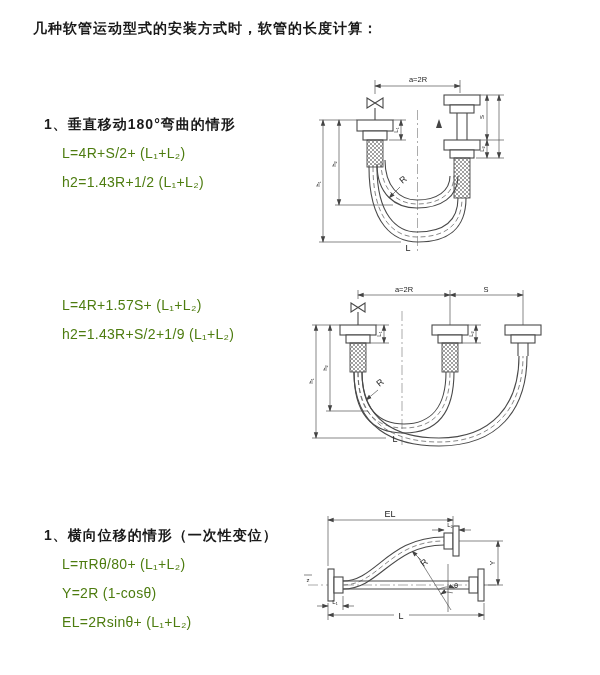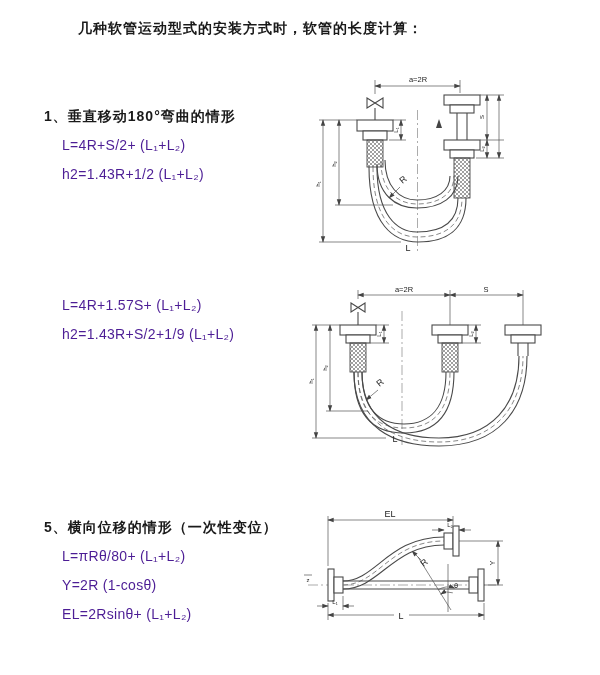--- a/index.html
+++ b/index.html
@@ -3,28 +3,28 @@
 <meta charset="utf-8">
 <style>
   html,body{margin:0;padding:0;}
   body{
     width:600px;height:675px;position:relative;overflow:hidden;
     background:#ffffff;color:#1a1a1a;
     font-family:"Liberation Sans","DejaVu Sans",sans-serif;
   }
   .title{
     position:absolute;left:33px;top:20px;
-    font-size:14px;font-weight:bold;letter-spacing:1px;white-space:nowrap;margin-left:45px;
+    font-size:14px;font-weight:bold;letter-spacing:1px;white-space:nowrap;
   }
   .section{position:absolute;left:44px;white-space:nowrap;}
   #sec1{top:108px}
   #sec2{top:297px}
   #sec3{top:519px}
-  .sec-heading{font-size:14px;font-weight:bold;letter-spacing:1px;margin:0 0 11px 0;}
-  .formula{font-size:14px;letter-spacing:0.3px;margin:0 0 13px 18px;color:#4c1d95;}
+  .sec-heading{font-size:14px;font-weight:bold;letter-spacing:1px;margin:8px 0 11px 0;}
+  .formula{font-size:14px;letter-spacing:0.3px;margin:0 0 13px 18px;color:#4d7c0f;}
   .diag{position:absolute;}
   #d1{left:315px;top:72px;}
   #d2{left:308px;top:283px;}
   #d3{left:298px;top:508px;}
   
   .obj{fill:none;stroke:#4a4a4a;stroke-width:1.1;}
   .objr{fill:#ffffff;stroke:#4a4a4a;stroke-width:1.1;}
   .hatchr{stroke:#4a4a4a;stroke-width:0.9;}
   .dim{stroke:#555;stroke-width:0.7;fill:none;}
   .thin{stroke:#555;stroke-width:0.7;fill:none;}
@@ -44,21 +44,21 @@
   <p class="formula">L=4R+S/2+ (L₁+L₂)</p>
   <p class="formula">h2=1.43R+1/2 (L₁+L₂)</p>
 </div>
 
 <div class="section" id="sec2">
   <p class="formula">L=4R+1.57S+ (L₁+L₂)</p>
   <p class="formula">h2=1.43R+S/2+1/9 (L₁+L₂)</p>
 </div>
 
 <div class="section" id="sec3">
-  <p class="sec-heading">5、横向位移的情形（一次性变位）</p>
+  <p class="sec-heading">1、横向位移的情形（一次性变位）</p>
   <p class="formula">L=πRθ/80+ (L₁+L₂)</p>
   <p class="formula">Y=2R (1-cosθ)</p>
   <p class="formula">EL=2Rsinθ+ (L₁+L₂)</p>
 </div>
 
 <svg class="diag" id="d1" width="250" height="190" viewBox="0 0 250 190">
   <defs>
     <marker id="ar1" viewBox="0 0 10 10" refX="9" refY="5" markerWidth="9" markerHeight="9" orient="auto-start-reverse">
       <path d="M0,1.5 L10,5 L0,8.5 z" fill="#444"></path>
     </marker>

